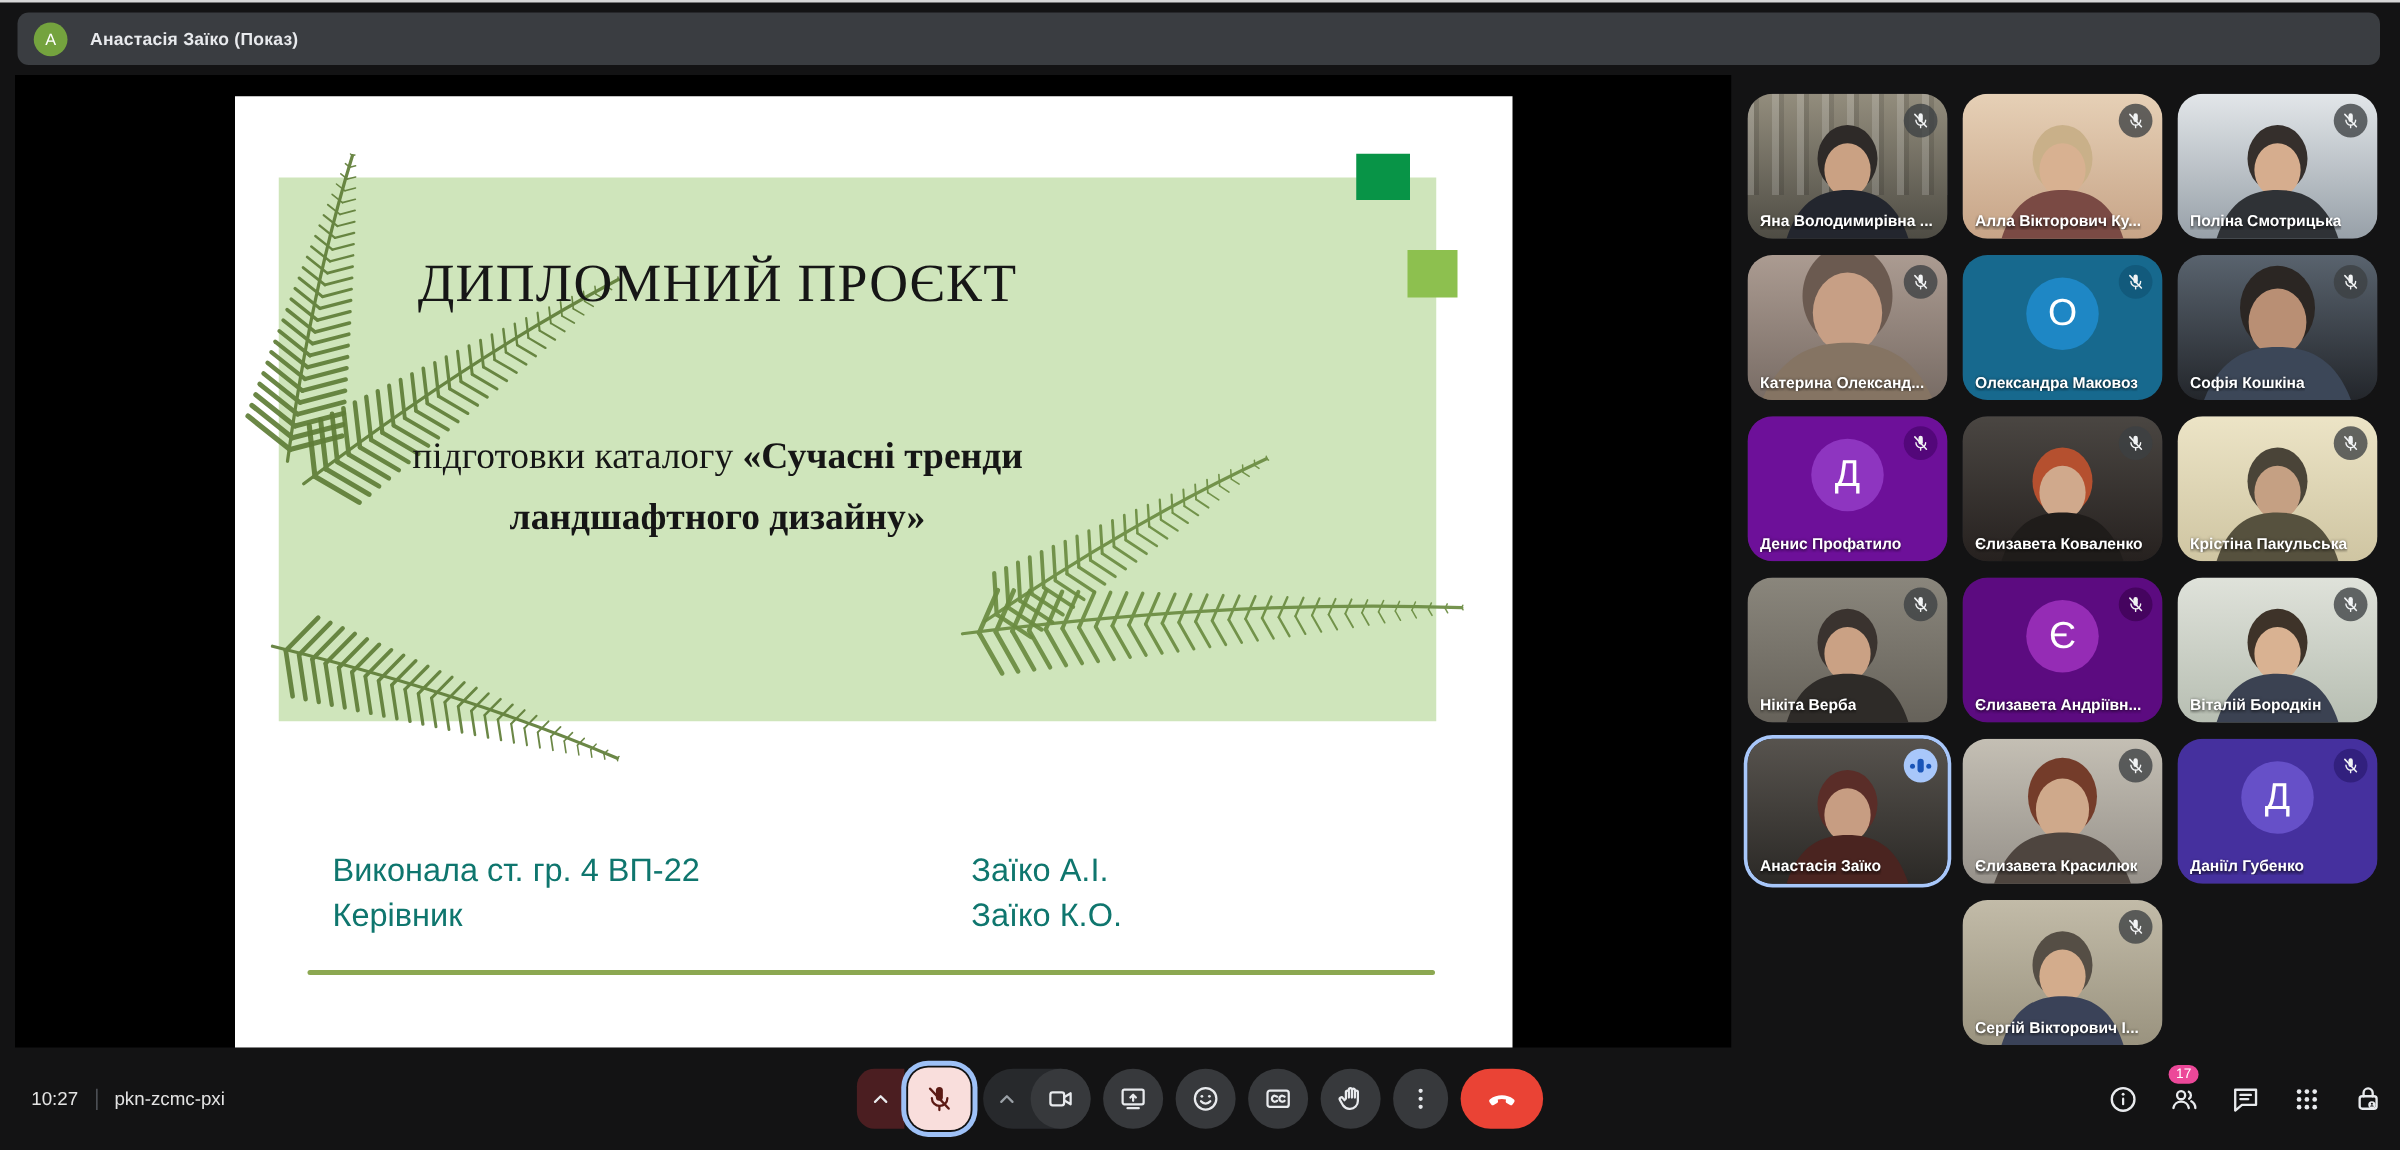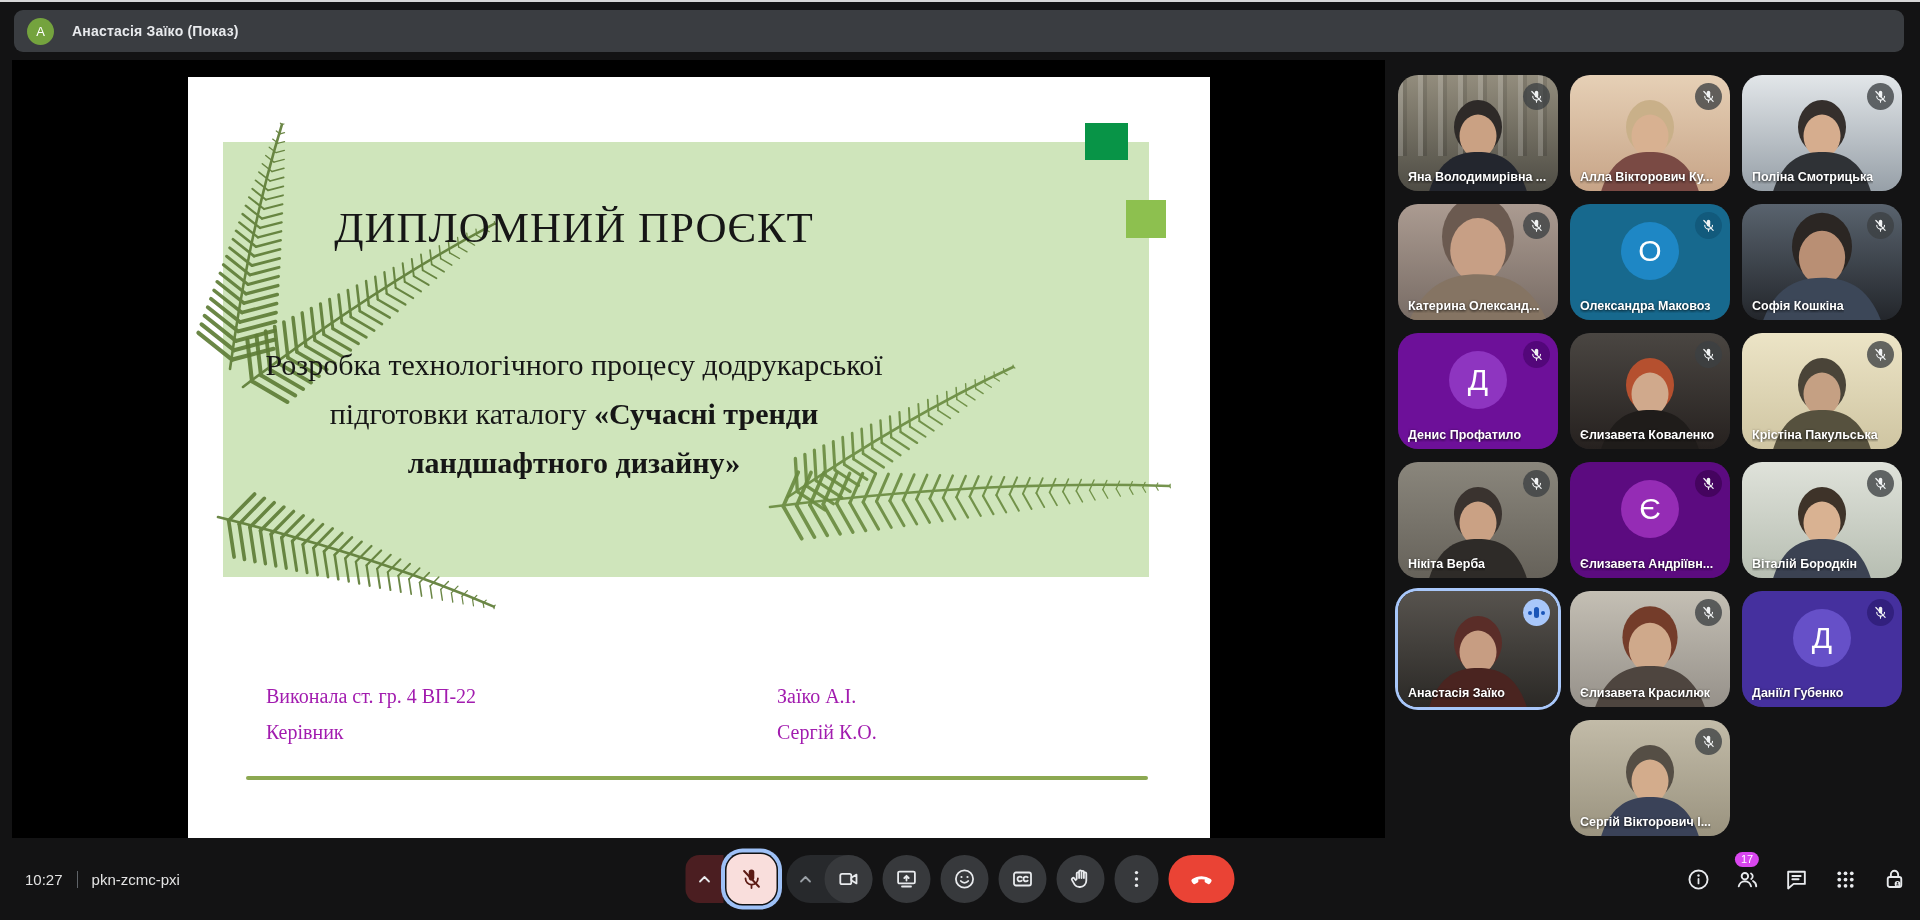--- a/index.html
+++ b/index.html
@@ -25,21 +25,21 @@
   .slide{position:absolute;left:176px;top:17px;width:1022px;height:761px;background:#ffffff;overflow:hidden}
   .green-panel{position:absolute;left:35px;top:65px;width:926px;height:435px}
   .sq-dark{position:absolute;left:897px;top:46px;width:43px;height:37px}
   .sq-light{position:absolute;left:938px;top:123px;width:40px;height:38px}
   .ferns{position:absolute;left:0;top:0;width:1022px;height:761px;pointer-events:none}
   .slide-title{position:absolute;left:49px;top:126px;width:674px;text-align:center;
     font-family:"Liberation Serif",serif;font-size:43px;letter-spacing:1px;color:#161616}
   .slide-sub{position:absolute;left:24px;top:263px;width:724px;text-align:center;
     font-family:"Liberation Serif",serif;font-size:30px;line-height:49px;color:#161616;white-space:nowrap}
   .slide-sub b{font-weight:700}
-  .credit{position:absolute;font-family:Liberation Serif, serif;font-size:20px;line-height:36px;color:#a21caf}
+  .credit{position:absolute;font-family:Liberation Sans, sans-serif;font-size:26px;line-height:36px;color:#0f766e}
   .credit.l{left:78px;top:601px}
   .credit.r{left:589px;top:601px}
   .underline{position:absolute;left:58px;top:699px;width:902px;height:4px;border-radius:2px}
 
   
   .tiles{position:absolute;left:1398px;top:75px;display:grid;
     grid-template-columns:repeat(3,160px);grid-auto-rows:116px;column-gap:12px;row-gap:13px}
   .tile{position:relative;border-radius:20px;overflow:hidden;background:#202124}
   .tile.hl{box-shadow:0 0 0 3px #a8c7fa}
   .scene{position:absolute;inset:0}
@@ -71,21 +71,21 @@
   .cam-group{background:#27292c;border-radius:26px}
   .cam-group .seg-chevron{background:transparent;color:#9aa0a6}
   .mic-btn{width:50px;height:50px;border-radius:16px;background:#f9dedc;color:#5c1a14;margin-left:3px;
     box-shadow:0 0 0 1.5px #101112,0 0 0 5.5px #9ec1f7;cursor:pointer}
   .ctl{width:48px;height:48px;border-radius:50%;background:#37393c;color:#e8eaed;cursor:pointer}
   .ctl.narrow{width:44px}
   .end-call{width:66px;height:48px;border-radius:26px;background:#ea4335;color:#fff;cursor:pointer}
   .right-btns{position:absolute;right:13px;top:0;height:82px;display:flex;align-items:center;gap:23px}
   .rbtn{position:relative;width:26px;height:26px;color:#e8eaed;cursor:pointer}
   .badge-count{position:absolute;top:-14px;left:50%;transform:translateX(-50%);
-    background:#d946ef;color:#fff;font-size:11px;font-weight:500;line-height:15px;
+    background:#ec4899;color:#fff;font-size:11px;font-weight:500;line-height:15px;
     padding:0 6px;border-radius:9px}
 </style>
 </head>
 <body>
 
 <div class="top-line"></div>
 
 <div class="banner">
   <div class="avatar cx">А</div>
   <div class="label">Анастасія Заїко (Показ)</div>
@@ -376,31 +376,30 @@
           <path d="M238.3,0 L241.0,-5.3" stroke-width="1.2"></path>
           <path d="M238.3,0 L241.0,5.3" stroke-width="1.2"></path>
           <path d="M249.2,0 L251.0,-3.7" stroke-width="1.2"></path>
           <path d="M249.2,0 L251.0,3.7" stroke-width="1.2"></path>
           <path d="M260.0,0 L260.9,-1.8" stroke-width="1.2"></path>
           <path d="M260.0,0 L260.9,1.8" stroke-width="1.2"></path>
         </g>
       </svg>
     <div class="slide-title">ДИПЛОМНИЙ ПРОЄКТ</div>
     <div class="slide-sub">
-      <div><span>Розробка технологічного процесу додрукарської</span><b></b></div>
       <div><span>підготовки каталогу </span><b>«Сучасні тренди</b></div>
       <div><span></span><b>ландшафтного дизайну»</b></div>
     </div>
     <div class="credit l">
       <div>Виконала ст. гр. 4 ВП-22</div>
       <div>Керівник</div>
     </div>
     <div class="credit r">
       <div>Заїко А.І.</div>
-      <div>Сергій К.О.</div>
+      <div>Заїко К.О.</div>
     </div>
     <div class="underline" style="background: rgb(140, 168, 81);"></div>
   </div>
 </div>
 
 <div class="tiles" id="tiles">
     <div class="tile">
       <div class="scene" style="background:linear-gradient(#938d7d,#4e4c44)">
         <div class="shelves"></div>
         <svg viewBox="0 0 160 116" preserveAspectRatio="xMidYMid slice" style="transform:scale(1);transform-origin:50% 78%">

